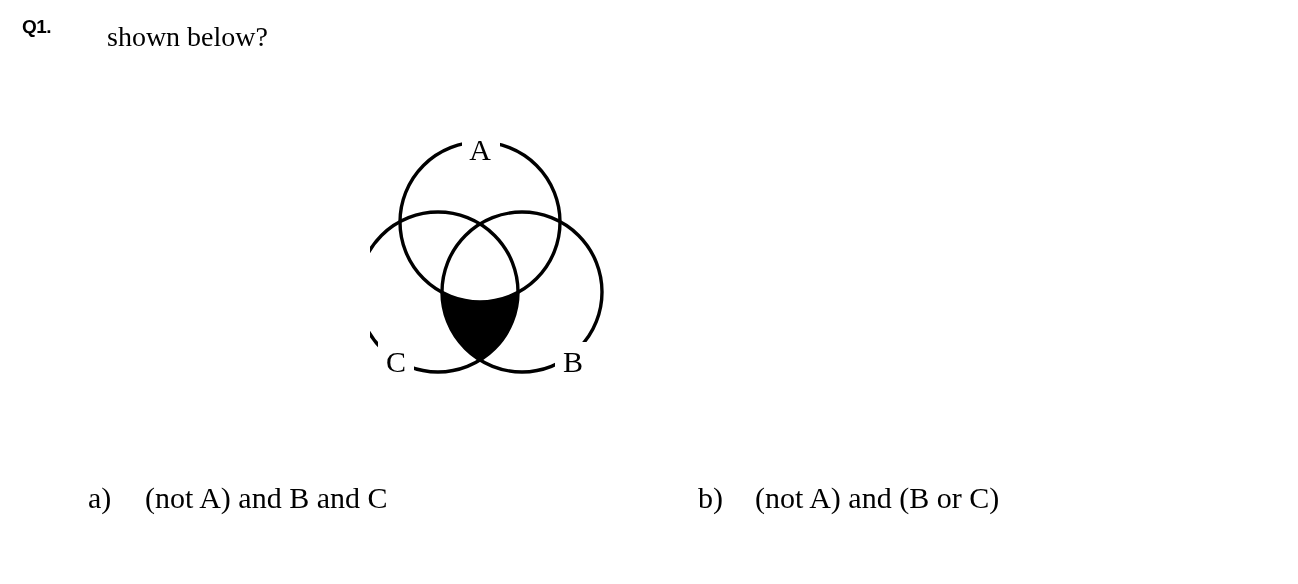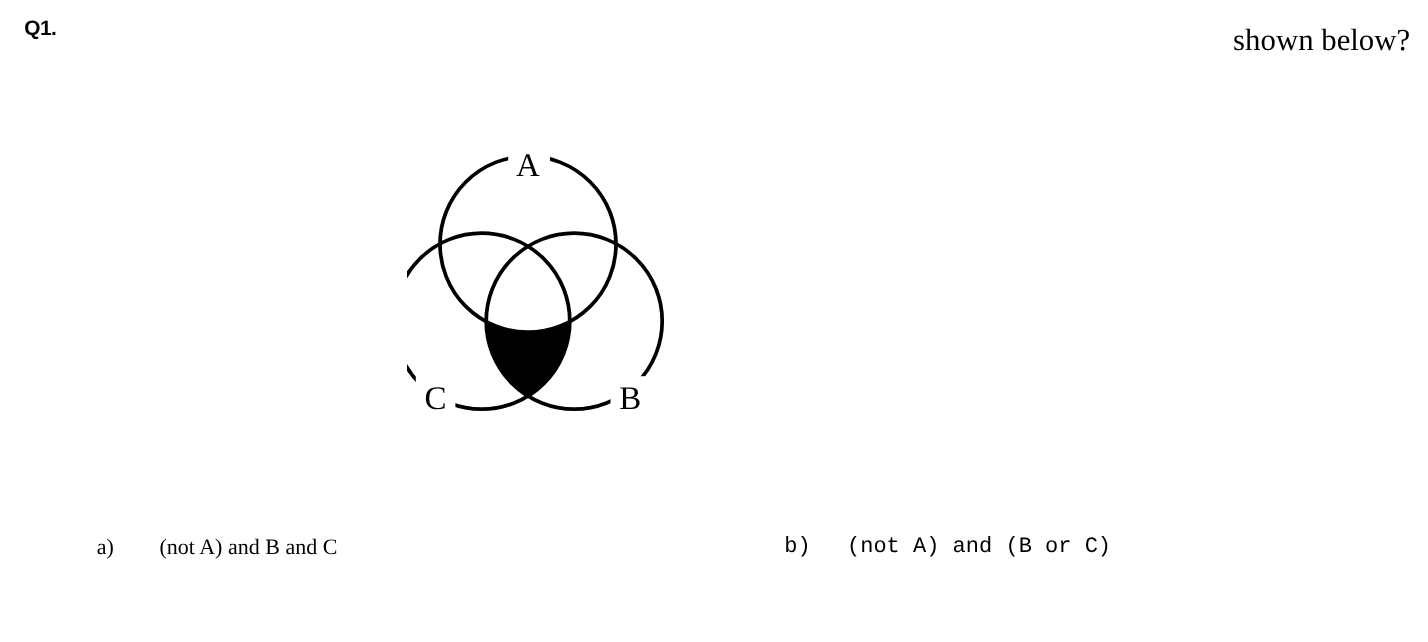--- a/index.html
+++ b/index.html
@@ -46,21 +46,21 @@
     text-justify: inter-word;
   }
   #question-text .line1 {
     display: block;
     text-align: justify;
     text-align-last: justify;
     white-space: normal;
   }
   #question-text .line2 {
     display: block;
-    text-align: right;
+    text-align: left;
   }
 
   
   #venn-figure {
     position: absolute;
     left: 370px;
     top: 130px;
     width: 300px;
     height: 290px;
   }
@@ -80,32 +80,32 @@
     position: absolute;
     left: 0;
     top: 470px;
     width: 1298px;
     height: 110px;
   }
   .option-row {
     position: absolute;
     height: 48px;
     line-height: 48px;
-    font-size: 20px;
+    font-size: 30px;
     white-space: nowrap;
   }
   .option-row .opt-key {
     display: inline-block;
     width: 57px;
   }
   .option-row .opt-text {
     display: inline-block;
   }
   #opt-a { left: 88px;  top: 4px;  }
-  #opt-b { left: 713px; top: 4px; font-family: Liberation Mono, monospace;  }
+  #opt-b { left: 698px; top: 4px;  }
   #opt-c { left: 88px;  top: 52px; }
   #opt-d { left: 673px; top: 52px; }
 </style>
 </head>
 <body>
 
 <div id="question-block">
   <div id="question-number">Q1.</div>
   <div id="question-text">
     <span class="line2">shown below?</span>

